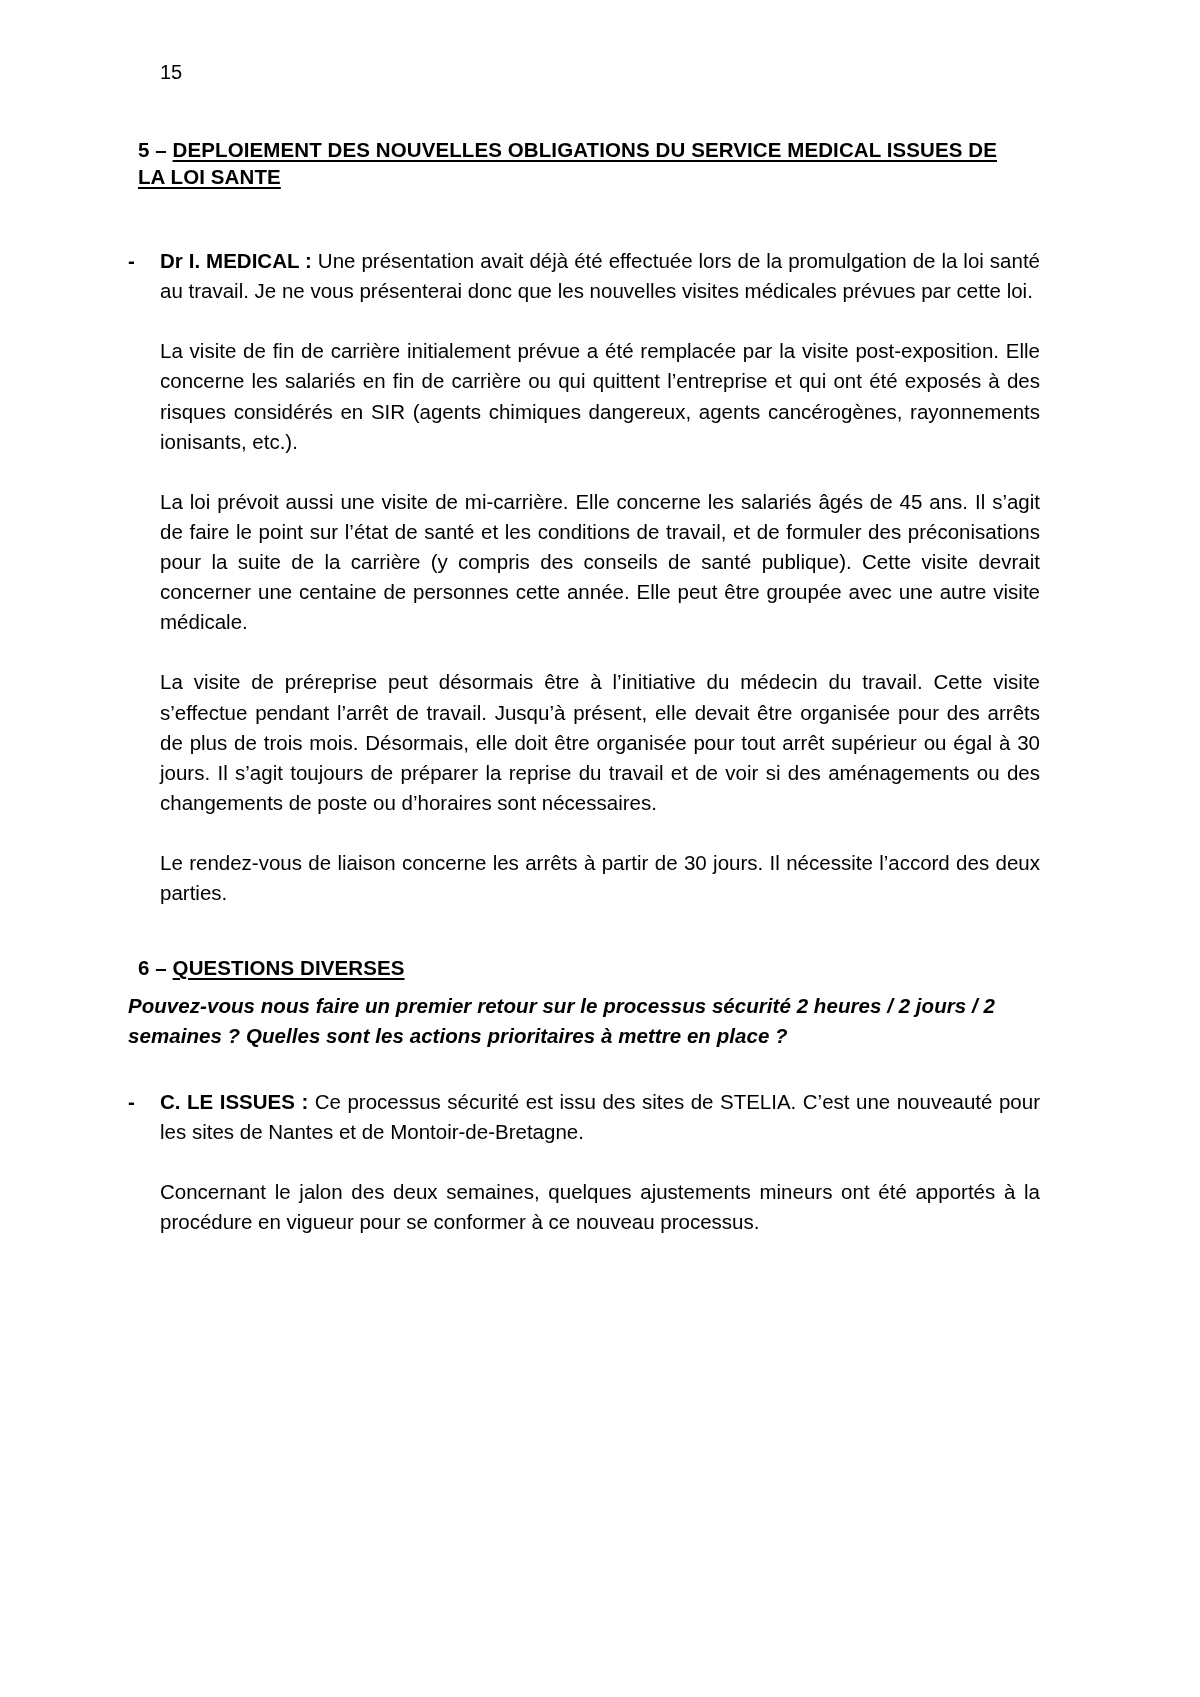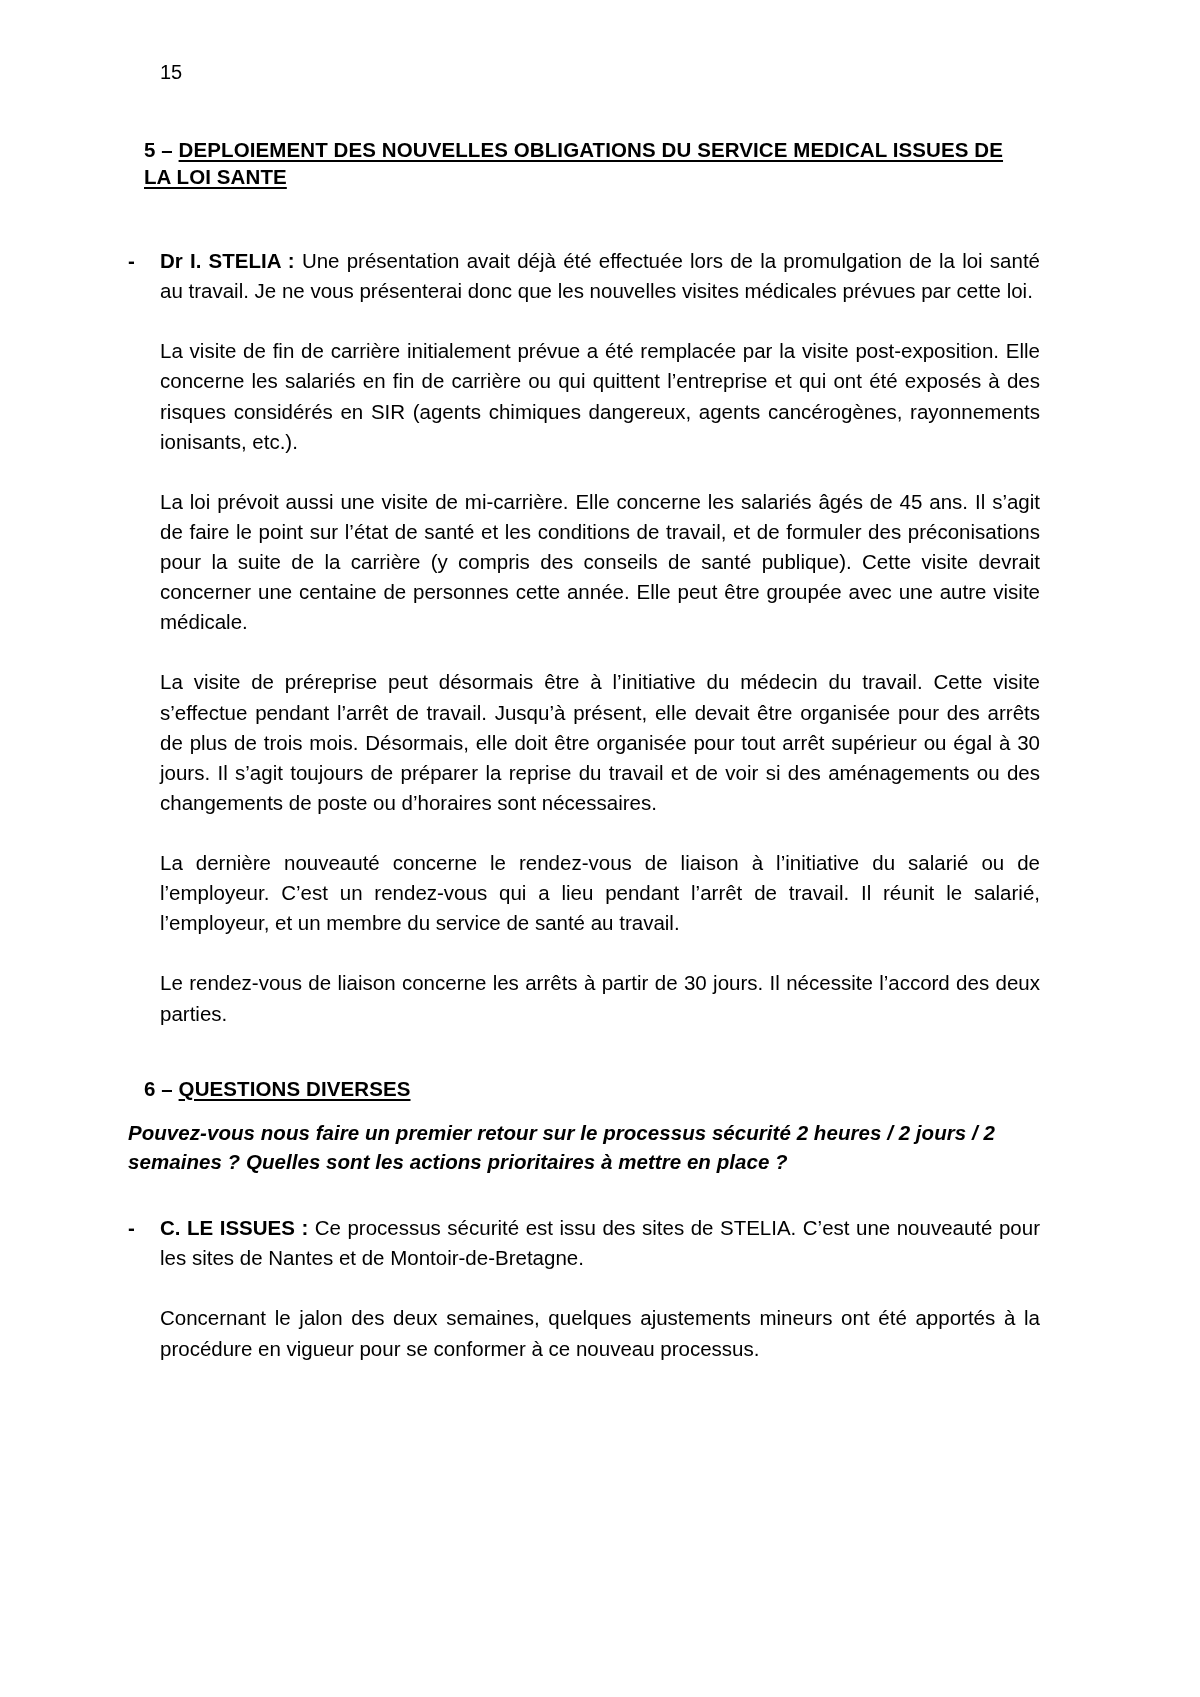--- a/index.html
+++ b/index.html
@@ -23,21 +23,21 @@
   .page-number {
     font-size: 20px;
     line-height: 1.2;
     margin: 0 0 0 32px;
     padding: 0;
   }
   .section-heading {
     font-size: 20.5px;
     font-weight: bold;
     line-height: 1.32;
-    margin: 16px;
+    margin: 10px;
     padding: 0;
     letter-spacing: 0.1px;
   }
   .section-heading .num {
     text-decoration: none;
   }
   .section-heading .ul {
     text-decoration: underline;
     text-underline-offset: 2.5px;
     text-decoration-thickness: 2px;
@@ -100,31 +100,30 @@
 <div class="page">
 
   <div class="page-number">15</div>
 
   <h2 class="section-heading heading-5">
     <span class="num">5 – </span><span class="ul">DEPLOIEMENT DES NOUVELLES OBLIGATIONS DU SERVICE MEDICAL ISSUES DE LA LOI SANTE</span>
   </h2>
 
   <div class="body-para bullet-item first-para-gap">
     <span class="dash">-</span>
-    <span class="speaker">Dr I. STELIA :</span><span> Une présentation avait déjà été effectuée lors de la promulgation de la loi santé au travail. Je ne vous présenterai donc que les nouvelles visites médicales prévues par cette loi.</span>
+    <span class="speaker">Dr I. MEDICAL :</span><span> Une présentation avait déjà été effectuée lors de la promulgation de la loi santé au travail. Je ne vous présenterai donc que les nouvelles visites médicales prévues par cette loi.</span>
   </div>
 
   <p class="body-para para-gap bullet-item">La visite de fin de carrière initialement prévue a été remplacée par la visite post-exposition. Elle concerne les salariés en fin de carrière ou qui quittent l’entreprise et qui ont été exposés à des risques considérés en SIR (agents chimiques dangereux, agents cancérogènes, rayonnements ionisants, etc.).</p>
 
   <p class="body-para para-gap bullet-item">La loi prévoit aussi une visite de mi-carrière. Elle concerne les salariés âgés de 45 ans. Il s’agit de faire le point sur l’état de santé et les conditions de travail, et de formuler des préconisations pour la suite de la carrière (y compris des conseils de santé publique). Cette visite devrait concerner une centaine de personnes cette année. Elle peut être groupée avec une autre visite médicale.</p>
 
 
   <p class="body-para para-gap bullet-item">La visite de préreprise peut désormais être à l’initiative du médecin du travail. Cette visite s’effectue pendant l’arrêt de travail. Jusqu’à présent, elle devait être organisée pour des arrêts de plus de trois mois. Désormais, elle doit être organisée pour tout arrêt supérieur ou égal à 30 jours. Il s’agit toujours de préparer la reprise du travail et de voir si des aménagements ou des changements de poste ou d’horaires sont nécessaires.</p>
 
-  <p class="body-para para-gap bullet-item">La dernière nouveauté concerne le rendez-vous de liaison à l’initiative du salarié ou de l’employeur. C’est un rendez-vous qui a lieu pendant l’arrêt de travail. Il réunit le salarié, l’employeur, et un membre du service de santé au travail.</p>
 
   <p class="body-para para-gap bullet-item">Le rendez-vous de liaison concerne les arrêts à partir de 30 jours. Il nécessite l’accord des deux parties.</p>
 
   <h2 class="section-heading heading-6">
     <span class="num">6 – </span><span class="ul">QUESTIONS DIVERSES</span>
   </h2>
 
   <p class="question-block q-gap">Pouvez-vous nous faire un premier retour sur le processus sécurité 2 heures / 2 jours / 2 semaines ? Quelles sont les actions prioritaires à mettre en place ?</p>
 
   <div class="body-para bullet-item bullet-gap">

